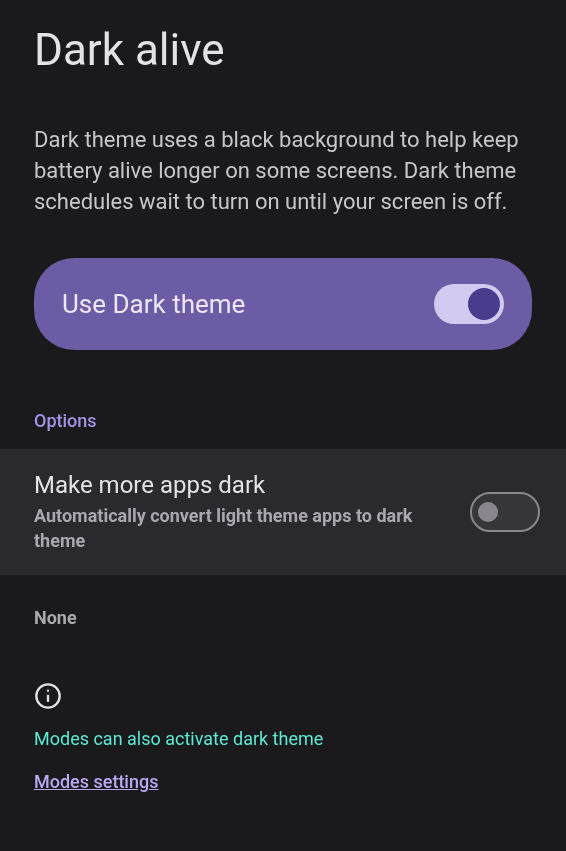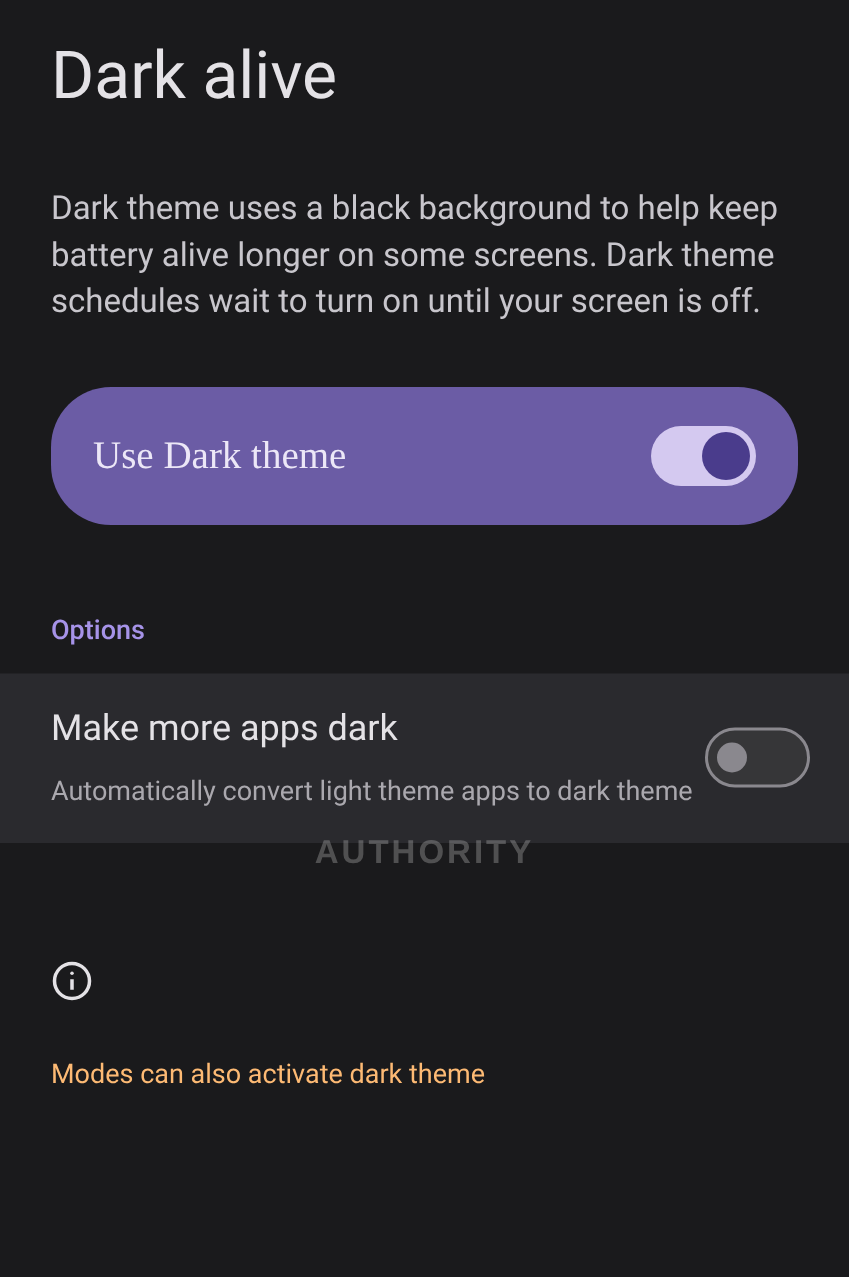--- a/index.html
+++ b/index.html
@@ -34,21 +34,20 @@
       border-radius: 40px;
       padding: 26px 28px 26px 28px;
       display: flex;
       align-items: center;
       justify-content: space-between;
     }
     .primary-toggle-label {
       font-size: 26px;
       font-weight: 400;
       color: #ece7f7;
-      font-family: Liberation Serif, serif;
     }
     .switch-on {
       width: 70px;
       height: 40px;
       background: #d4c9f0;
       border-radius: 20px;
       position: relative;
       cursor: pointer;
     }
     .switch-on .thumb {
@@ -81,22 +80,23 @@
       flex: 1;
     }
     .row-title {
       font-size: 24px;
       color: #e4e2e6;
       font-weight: 400;
     }
     .row-subtitle {
       font-size: 18px;
       color: #aaa8ae;
-      margin-top: 16px;
+      margin-top: 4px;
       line-height: 1.4;
+      font-weight: bold;
     }
     .switch-off {
       width: 70px;
       height: 40px;
       background: #363638;
       border: 2px solid #8a888e;
       border-radius: 20px;
       position: relative;
       cursor: pointer;
       flex-shrink: 0;
@@ -117,22 +117,22 @@
     .info-section {
       padding: 52px 34px 0 34px;
     }
     .info-icon-wrap {
       width: 28px;
       height: 28px;
       color: #e4e2e6;
     }
     .info-text {
       font-size: 18px;
-      color: #fdba74;
-      margin-top: 38px;
+      color: #5eead4;
+      margin-top: 18px;
     }
     .link {
       font-size: 18px;
       color: #bca8f5;
       text-decoration: underline;
       margin-top: 22px;
       display: inline-block;
       font-weight: 500;
       cursor: pointer;
     }
@@ -184,28 +184,29 @@
   <div class="row-text">
     <div class="row-title">Make more apps dark</div>
     <div class="row-subtitle">Automatically convert light theme apps to dark theme</div>
   </div>
   <div class="switch-off">
     <div class="thumb"></div>
   </div>
 </div>
 
 <div class="schedule-row">
+  <div class="row-subtitle">None</div>
 </div>
 
 <div class="info-section">
   <div class="info-icon-wrap">
     <svg viewBox="0 0 24 24" width="28" height="28" fill="none" stroke="currentColor" stroke-width="2">
       <circle cx="12" cy="12" r="10"></circle>
       <line x1="12" y1="11" x2="12" y2="17"></line>
       <circle cx="12" cy="7.5" r="1" fill="currentColor" stroke="none"></circle>
     </svg>
   </div>
   <div class="info-text">Modes can also activate dark theme</div>
+  <a class="link">Modes settings</a>
 </div>
 
 <div class="watermark">
-  <span class="wm-authority">AUTHORITY</span>
 </div>
 
 </body></html>

